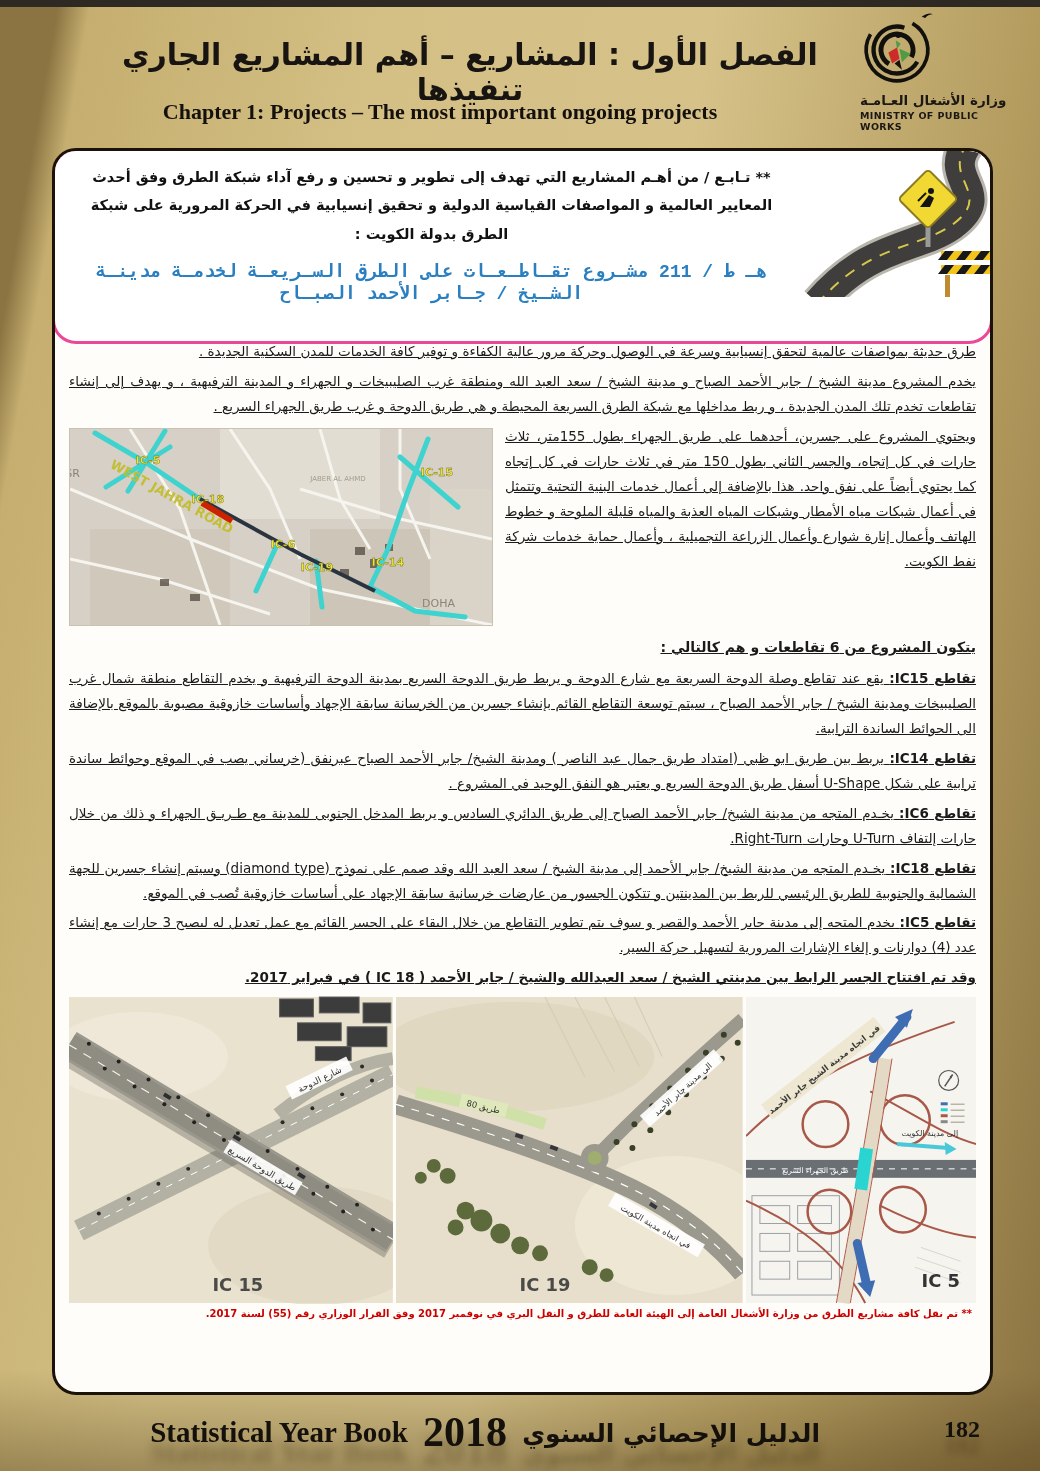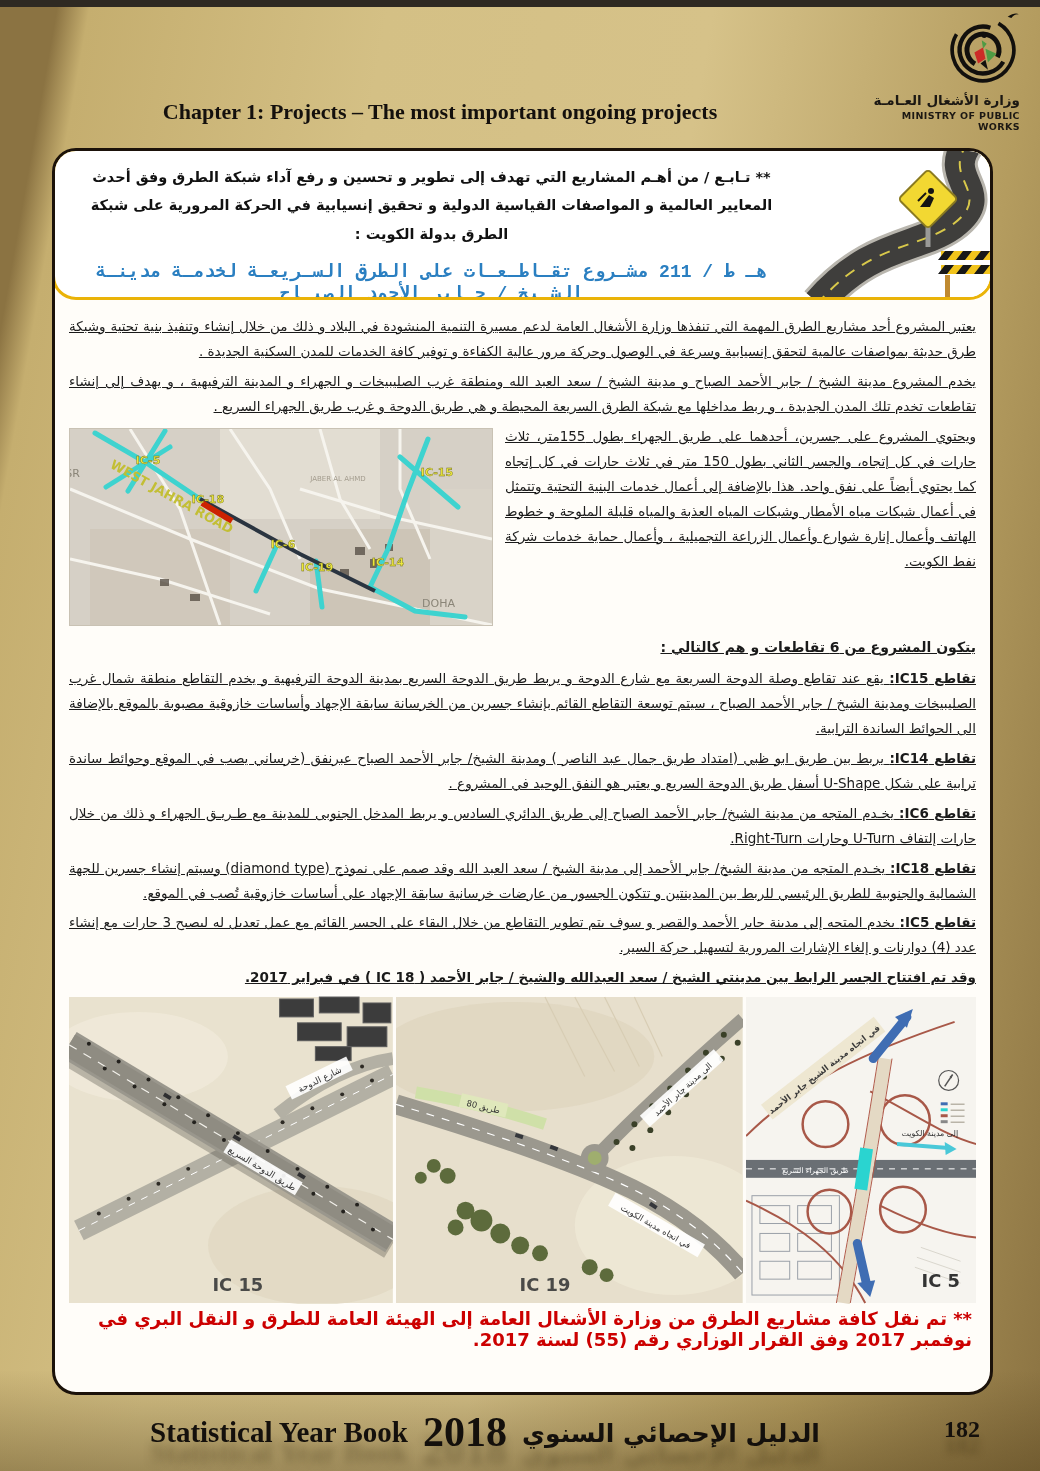--- a/index.html
+++ b/index.html
@@ -9,63 +9,64 @@
       linear-gradient(to bottom, rgba(0,0,0,0) 1370px, rgba(75,57,22,.4) 1471px),
       linear-gradient(100deg,#8b7342 0%,#8b7342 4.5%,#c5ae6f 7%,#d4c085 30%,#d6c289 55%,#b49c5f 80%,#8b7342 100%);
   }
   .sheet::before{content:"";position:absolute;left:0;top:0;right:0;height:7px;background:#2e2922;}
   
   .header-band{position:absolute;left:0;top:7px;width:100%;height:140px;}
   .title-ar{position:absolute;left:120px;right:220px;top:30px;text-align:center;
     font-size:30px;font-weight:bold;color:#171412;letter-spacing:1px;direction:rtl;}
   .title-en{position:absolute;left:60px;right:220px;top:92px;text-align:center;
     font-family:"Liberation Serif",serif;font-size:22px;font-weight:bold;color:#14100d;}
-  .logo{position:absolute;right:20px;top:6px;width:160px;text-align:right;}
+  .logo{position:absolute;right:20px;top:6px;width:160px;text-align:left;}
   .logo .ar{font-size:13.5px;font-weight:bold;color:#1c1813;direction:rtl;margin-top:1px;}
   .logo .en{font-size:9.5px;font-weight:bold;color:#1c1813;letter-spacing:.4px;margin-top:2px;}
   
   .main-box{position:absolute;left:52px;top:148px;width:941px;height:1247px;background:#fffdf9;
     border:3px solid #1b120a;border-radius:24px;box-sizing:border-box;overflow:hidden;}
-  .intro-box{position:absolute;left:-3px;top:-3px;right:-3px;height:152px;background:#ffffff;
-    border:3px solid #eab308;border-radius:24px;box-sizing:border-box;overflow:hidden;z-index:3;}
+  .intro-box{position:absolute;left:-3px;top:-3px;right:-3px;height:196px;background:#ffffff;
+    border:3px solid #ec4899;border-radius:24px;box-sizing:border-box;overflow:hidden;z-index:3;}
   .intro-text{position:absolute;left:14px;right:196px;top:12px;direction:rtl;text-align:center;}
   .intro-note{font-size:14.5px;font-weight:bold;color:#111;line-height:1.95;}
   .project-title{margin-top:12px;font-size:18px;font-weight:bold;color:#2a7fc1;font-family:Liberation Mono, monospace;}
   .road-art{position:absolute;right:0;top:0;width:190px;height:146px;}
   
   .content{position:absolute;left:14px;right:14px;top:158px;direction:rtl;}
   .content p{margin:5px 0;font-size:13.5px;line-height:1.85;color:#1a1a1a;text-align:justify;text-decoration:underline;}
   .map-svg{float:left;margin:4px 12px 4px 0;border:1px solid #c9c2b4;}
   .sec-head{font-weight:bold;font-size:14px !important;text-align:right !important;}
   .closing{font-weight:bold;text-align:left;}
   .clear{clear:both;}
   
   .gallery{display:flex;gap:3px;margin-top:6px;direction:ltr;}
   .gallery svg{display:block;}
   
-  .footnote{direction:rtl;text-align:right;font-size:18px;font-weight:bold;color:#cc0000;margin:4px 4px 0 4px;}
+  .footnote{direction:rtl;text-align:right;font-size:10px;font-weight:bold;color:#cc0000;margin:4px 4px 0 4px;}
   
   .footer-band{position:absolute;left:0;top:1402px;width:100%;height:69px;}
-  .footer-center{position:absolute;left:150px;right:220px;top:6px;text-align:center;white-space:nowrap;}
+  .footer-center{position:absolute;left:150px;right:220px;top:6px;text-align:right;white-space:nowrap;}
   .f-en{font-family:"Liberation Serif",serif;font-size:29px;font-weight:bold;color:#14100c;
     text-shadow:0 20px 8px rgba(55,42,15,.35);}
   .f-year{font-family:"Liberation Serif",serif;font-size:42px;font-weight:bold;color:#14100c;
     margin:0 10px;text-shadow:0 18px 8px rgba(55,42,15,.35);vertical-align:-4px;}
   .f-ar{font-size:25px;font-weight:bold;color:#14100c;direction:rtl;
     text-shadow:0 20px 8px rgba(55,42,15,.35);}
   .page-num{position:absolute;right:60px;top:14px;font-family:"Liberation Serif",serif;
     font-size:24px;font-weight:bold;color:#14100c;text-shadow:0 16px 7px rgba(55,42,15,.35);}
   text{font-family:"DejaVu Sans",sans-serif;}
 </style>
 </head>
 <body>
 
 <div class="sheet">
 
   <div class="header-band">
+    <div class="title-ar">الفصل الأول : المشاريع – أهم المشاريع الجاري تنفيذها</div>
     <div class="title-en">Chapter 1: Projects – The most important ongoing projects</div>
     <div class="logo">
       <span>
         <svg width="74" height="74" viewBox="-30 -30 60 60">
           <circle cx="0" cy="0" r="25" fill="none" stroke="#12100d" stroke-width="3" stroke-dasharray="118 40" transform="rotate(-60)"></circle>
           <circle cx="0" cy="0" r="19" fill="none" stroke="#12100d" stroke-width="3.5" stroke-dasharray="85 35" transform="rotate(30)"></circle>
           <circle cx="0" cy="0" r="13" fill="none" stroke="#12100d" stroke-width="4" stroke-dasharray="60 22" transform="rotate(120)"></circle>
           <path d="M20,-27 q6,-4 9,-2 q-4,0 -6,3 z" fill="#12100d"></path>
           <circle cx="1" cy="-12" r="2.2" fill="#12100d"></circle>
           <path d="M-1,-8 l4,3 -3,4 z" fill="#4e9b44"></path>

